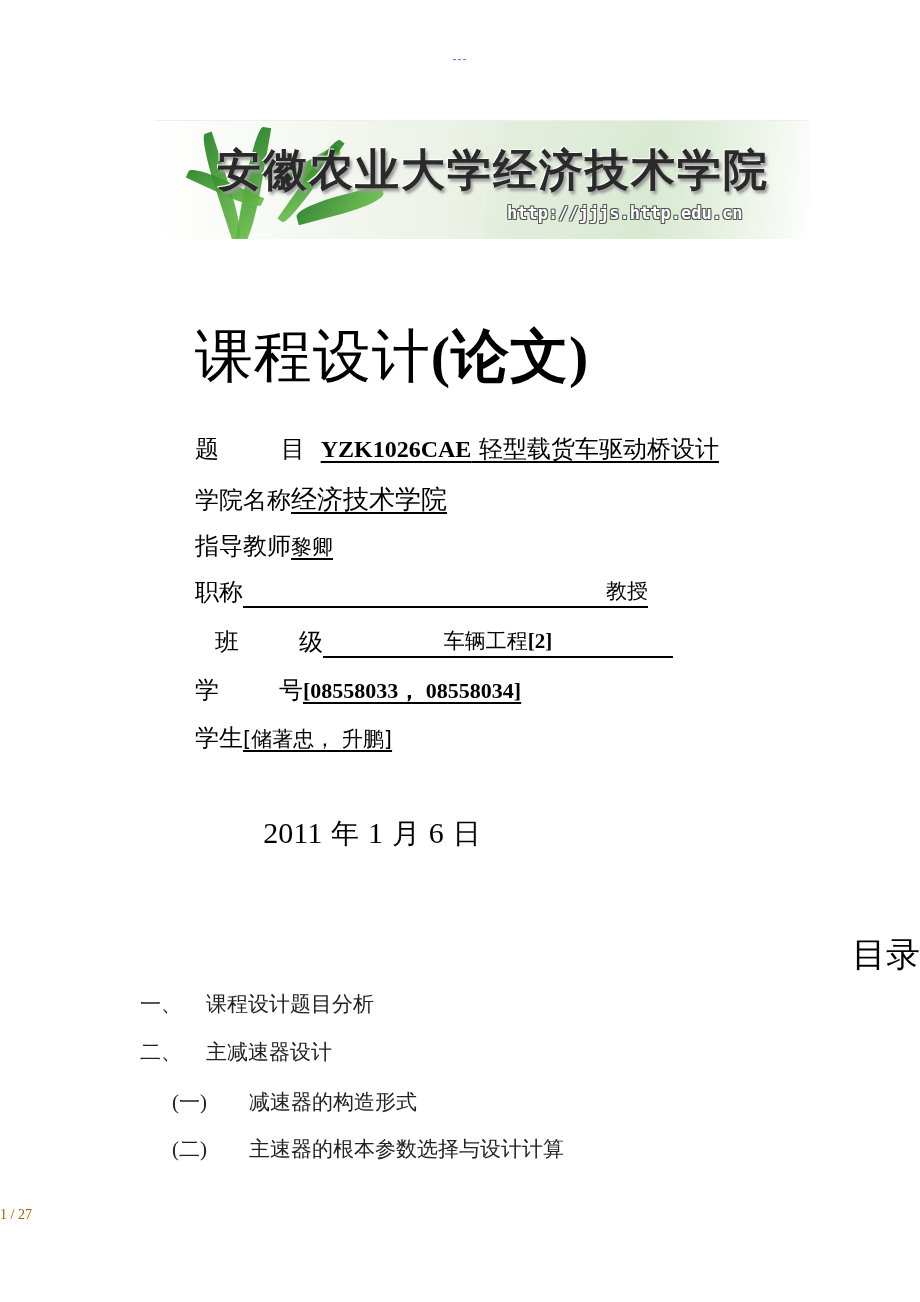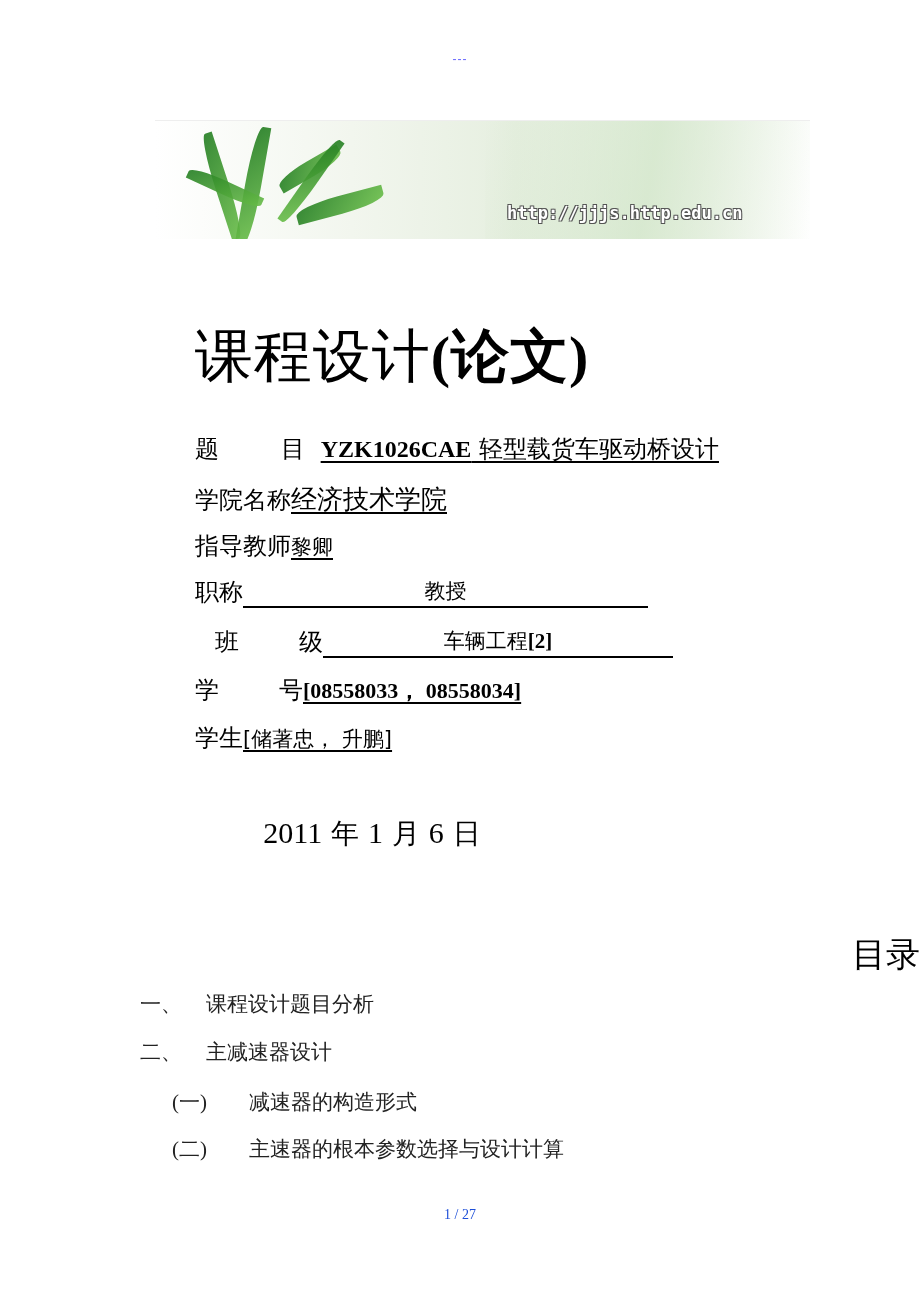--- a/index.html
+++ b/index.html
@@ -19,35 +19,36 @@
     .field .val { text-decoration: underline; text-underline-offset: 4px; }
     .field .val.bold-latin { font-family: "Liberation Serif", serif; font-weight: bold; }
     .field .val .cn { font-family: "DejaVu Sans", sans-serif; font-weight: normal; }
     .line-val { display: inline-block; border-bottom: 2px solid #000; text-align: center; height: 30px; line-height: 30px; vertical-align: bottom; }
     .date { position: absolute; top: 815px; left: 0; width: 744px; text-align: center; font-size: 30px; font-family: "Liberation Serif", serif; }
     .date .cn { font-family: "DejaVu Sans", sans-serif; font-size: 28px; }
     .toc-title { position: absolute; top: 932px; left: 0; width: 920px; text-align: right; font-size: 34px; font-family: "DejaVu Sans", sans-serif; }
     .toc-item { position: absolute; font-family: "DejaVu Sans", sans-serif; font-size: 21px; color: #222; white-space: nowrap; }
     .toc-item .num { display: inline-block; }
     .toc-item .num.paren { font-family: "Liberation Serif", serif; }
-    .footer { position: absolute; top: 1207px; left: 0; width: 920px; text-align: center; font-family: "Liberation Serif", serif; font-size: 14px; color: #1d4ed8; }
+    .footer { position: absolute; top: 1207px; left: 0; width: 920px; font-family: "Liberation Serif", serif; font-size: 14px; color: #a16207; }
   </style>
 </head>
 <body>
 
 <div class="header-mark">---</div>
 
 <div class="banner">
   <div class="glow"></div>
   <div class="leaf" style="left:60px;top:10px;width:14px;height:110px;transform:rotate(-18deg);"></div>
   <div class="leaf" style="left:90px;top:5px;width:16px;height:120px;transform:rotate(10deg);"></div>
   <div class="leaf" style="left:120px;top:40px;width:70px;height:16px;transform:rotate(-30deg);"></div>
   <div class="leaf" style="left:30px;top:60px;width:80px;height:14px;transform:rotate(25deg);"></div>
   <div class="leaf" style="left:140px;top:75px;width:90px;height:18px;transform:rotate(-15deg);"></div>
   <div class="leaf" style="left:150px;top:10px;width:12px;height:100px;transform:rotate(35deg);"></div>
+  <div class="bn-title">安徽农业大学经济技术学院</div>
   <div class="bn-url">http://jjjs.http.edu.cn</div>
 </div>
 
 <div class="main-title">
   <span>课程设计</span><span class="paren">(论文)</span>
 </div>
 
 <div class="field" style="top:433px;">
   <span class="lbl" style="width:118px;">题<span style="display:inline-block;width:62px;"></span>目</span>
   <span class="val bold-latin"><span>YZK1026CAE</span><span class="cn"> 轻型载货车驱动桥设计</span></span>
@@ -55,21 +56,21 @@
 
 <div class="field" style="top:482px;">
   <span class="lbl">学院名称</span><span class="val" style="font-size:26px;">经济技术学院</span>
 </div>
 
 <div class="field" style="top:530px;">
   <span class="lbl">指导教师</span><span class="val" style="font-size:21px;">黎卿</span>
 </div>
 
 <div class="field" style="top:576px;">
-  <span class="lbl">职称</span><span class="line-val" style="width:405px;font-size:21px;">教授</span>
+  <span class="lbl">职称</span><span class="line-val" style="width:405px;font-size:21px;text-align:right;">教授</span>
 </div>
 
 <div class="field" style="top:626px;margin-left:20px;">
   <span class="lbl" style="width:84px;">班</span><span class="lbl">级</span><span class="line-val" style="width:350px;font-size:21px;"><span>车辆工程</span><span style="font-family:'Liberation Serif',serif;font-weight:bold;">[2]</span></span>
 </div>
 
 <div class="field" style="top:674px;">
   <span class="lbl" style="width:84px;">学</span><span class="lbl">号</span><span class="val bold-latin" style="font-size:22px;">[08558033，  08558034]</span>
 </div>
 

